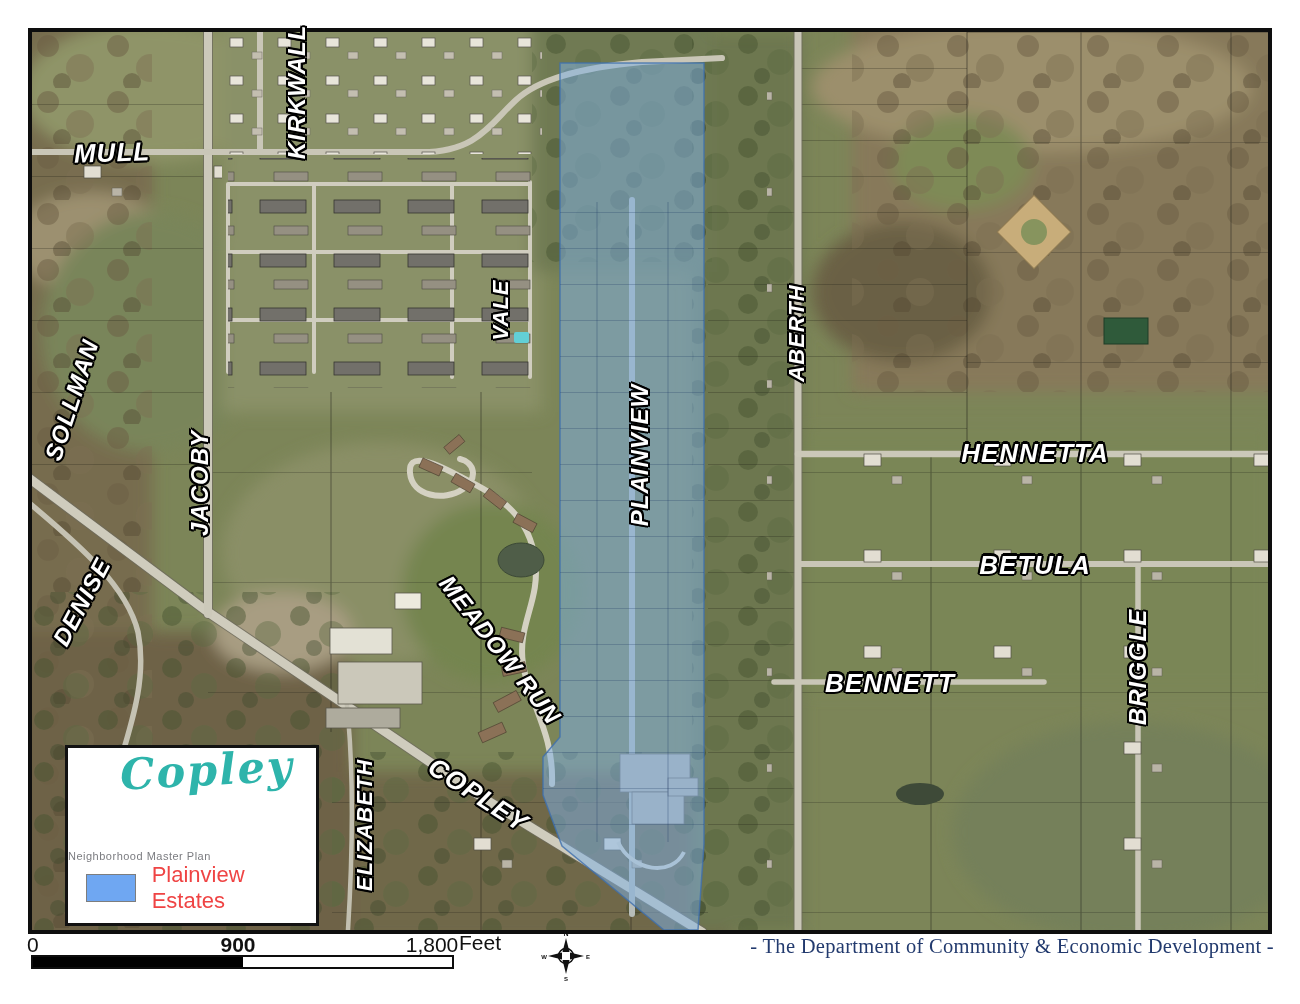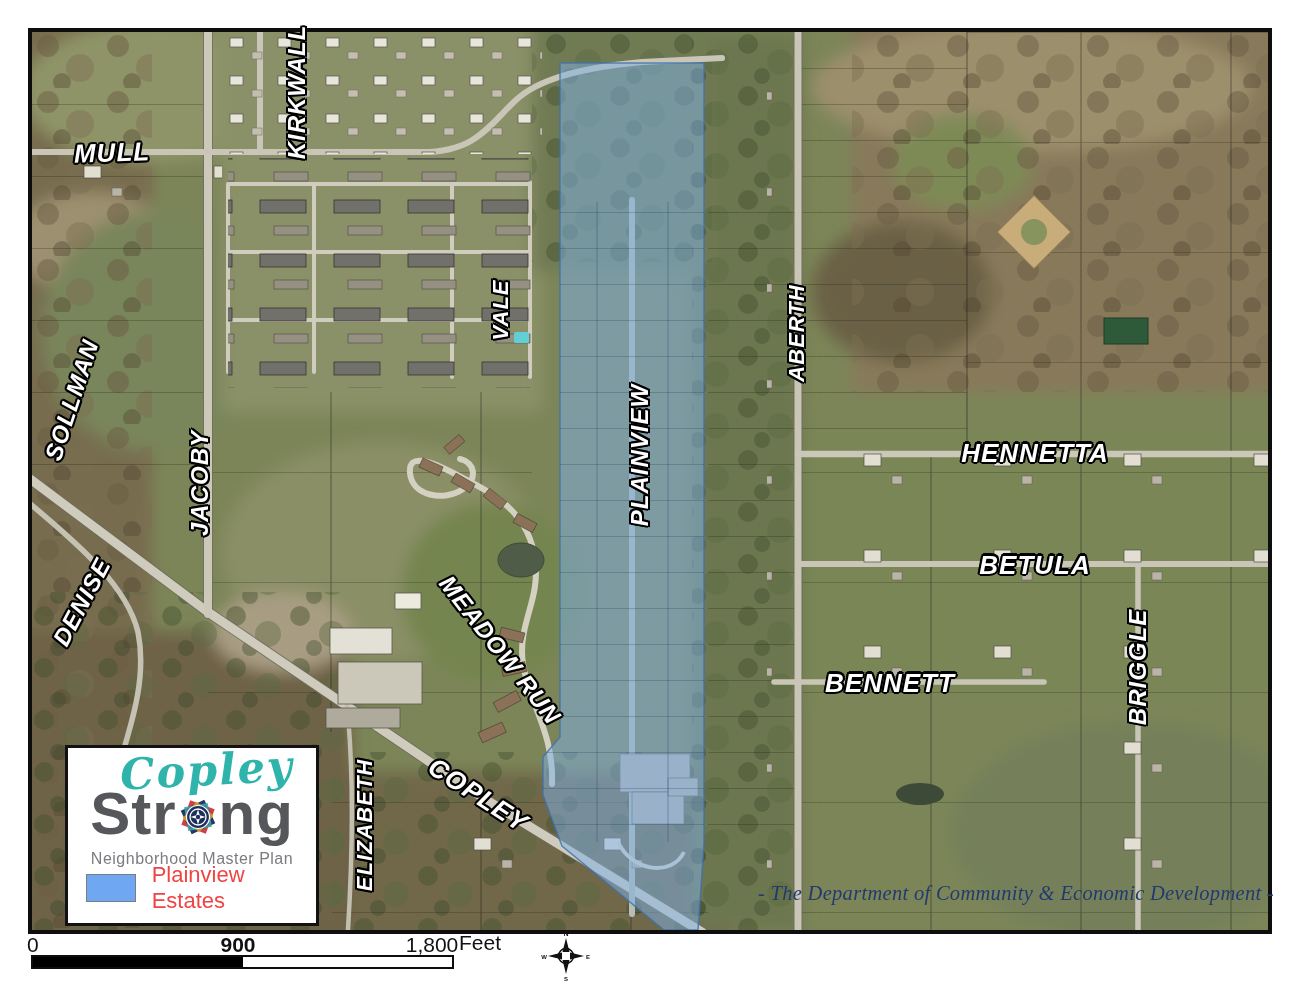--- a/index.html
+++ b/index.html
@@ -19,36 +19,36 @@
 
   
   .logo-box{position:absolute;left:33px;top:713px;width:248px;height:175px;background:#fff;
     border:3px solid #121212;z-index:6;}
   .logo-copley{position:absolute;left:0;right:0;top:-2px;text-align:center;padding-left:30px;
     font-family:"DejaVu Serif",serif;font-style:italic;font-weight:bold;font-size:43px;
     color:#2eb4ab;transform:rotate(-3deg);letter-spacing:2px;}
   .logo-strong{position:absolute;left:0;right:0;top:36px;text-align:center;line-height:1;
     font-family:"Liberation Sans",sans-serif;font-weight:800;font-size:60px;color:#56575b;letter-spacing:1px;}
   .logo-strong .cmp{display:inline-block;vertical-align:-7px;margin:0 -3px;}
-  .logo-tagline{position:absolute;left:0;right:0;top:102px;text-align:center;
-    font-size:16px;color:#7b7c80;letter-spacing:.5px;}
+  .logo-tagline{position:absolute;left:0;right:0;top:102px;
+    font-size:11px;color:#7b7c80;letter-spacing:.5px;}
   .logo-legend{position:absolute;left:18px;bottom:9px;display:flex;align-items:center;}
   .legend-swatch{width:50px;height:26px;background:#6fa7f2;border:1.5px solid #7d7d7d;}
   .legend-label{margin-left:16px;font-size:22px;color:#ef4444;font-weight:500;}
 
   
   .tick{position:absolute;font-size:21px;color:#111;top:933px;}
   .tick.t0{left:27px;}
   .tick.t900{left:238px;transform:translateX(-50%);font-weight:bold;}
   .tick.t1800{left:432px;transform:translateX(-50%);}
   .scalebar{position:absolute;left:31px;top:955px;width:419px;height:10px;border:2px solid #0d0d0d;background:#fff;}
   .scalebar .half{position:absolute;left:0;top:0;bottom:0;width:50%;background:#000;}
   .feet{position:absolute;left:459px;top:931px;font-size:21px;color:#111;}
   .compass{position:absolute;left:540px;top:929px;z-index:2;}
-  .credit{position:absolute;right:26px;top:882px;font-family:"Liberation Serif",serif;font-style:italic;
+  .credit{position:absolute;right:26px;top:935px;font-family:"Liberation Serif",serif;
     font-size:20.5px;color:#223a6e;letter-spacing:.3px;}
 </style>
 </head>
 <body>
 
 <div class="map-frame">
 
   <svg class="aerial" viewBox="0 0 1236 898" preserveAspectRatio="none">
     <defs>
       <filter id="soft" x="-20%" y="-20%" width="140%" height="140%">
@@ -216,33 +216,20 @@
   <div class="slabel sm" style="left:765px;top:301px;transform:translate(-50%,-50%) rotate(-90deg);">ABERTH</div>
   <div class="slabel lg" style="left:1003px;top:421px;transform:translate(-50%,-50%);text-align:center;">HENNETTA</div>
   <div class="slabel lg" style="left:1003px;top:533px;transform:translate(-50%,-50%);font-style:italic;">BETULA</div>
   <div class="slabel lg" style="left:858px;top:651px;transform:translate(-50%,-50%);">BENNETT</div>
   <div class="slabel" style="left:1106px;top:635px;transform:translate(-50%,-50%) rotate(-90deg);">BRIGGLE</div>
   <div class="slabel sm" style="left:333px;top:793px;transform:translate(-50%,-50%) rotate(-90deg);">ELIZABETH</div>
   <div class="slabel lg" style="left:446px;top:763px;transform:translate(-50%,-50%) rotate(33deg);">COPLEY</div>
 
   <div class="logo-box">
     <div class="logo-copley">Copley</div>
-    <div class="logo-strong"><span>Str</span><span class="cmp"><svg width="48" height="48" viewBox="0 0 48 48">
-        <g transform="translate(24,24)">
-          <rect x="-13" y="-13" width="26" height="26" transform="rotate(20)" fill="#d23f46"></rect>
-          <rect x="-13" y="-13" width="26" height="26" transform="rotate(65)" fill="#23356b"></rect>
-          <rect x="-12" y="-12" width="24" height="24" transform="rotate(-10)" fill="#3aa89f" opacity="0.9"></rect>
-          <rect x="-11" y="-11" width="22" height="22" transform="rotate(40)" fill="#d9a92f" opacity="0.85"></rect>
-          <rect x="-10" y="-10" width="20" height="20" transform="rotate(80)" fill="#7e52a0" opacity="0.8"></rect>
-          <circle r="11.5" fill="#1c2f5e" stroke="#fff" stroke-width="1.2"></circle>
-          <circle r="8" fill="none" stroke="#fff" stroke-width="1.3"></circle>
-          <path d="M0,-7.5 L1.8,-1.8 L7.5,0 L1.8,1.8 L0,7.5 L-1.8,1.8 L-7.5,0 L-1.8,-1.8 Z" fill="#fff"></path>
-          <circle r="2.2" fill="#1c2f5e"></circle>
-        </g>
-      </svg></span><span>ng</span></div>
     <div class="logo-tagline">Neighborhood Master Plan</div>
     <div class="logo-legend">
       <div class="legend-swatch"></div>
       <div class="legend-label">Plainview Estates</div>
     </div>
   </div>
 </div>
 
 <div class="tick t0">0</div>
 <div class="tick t900">900</div>

